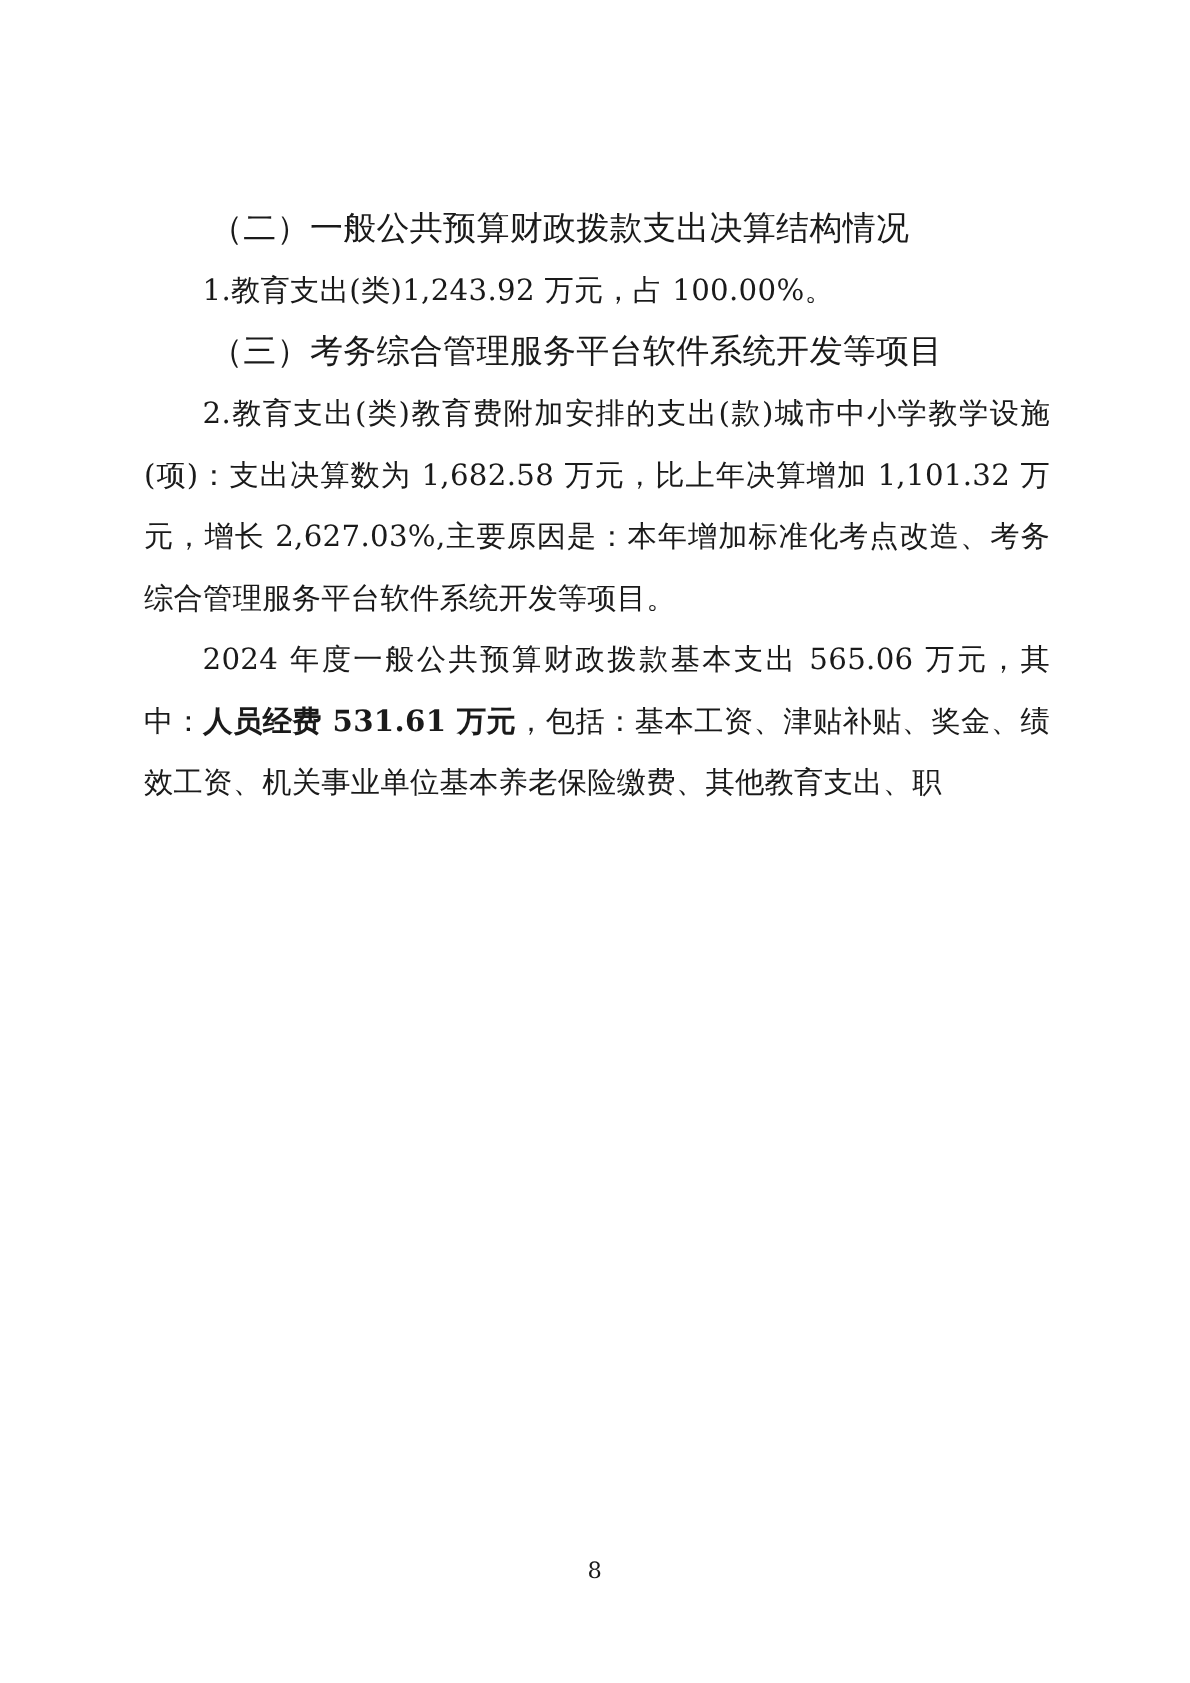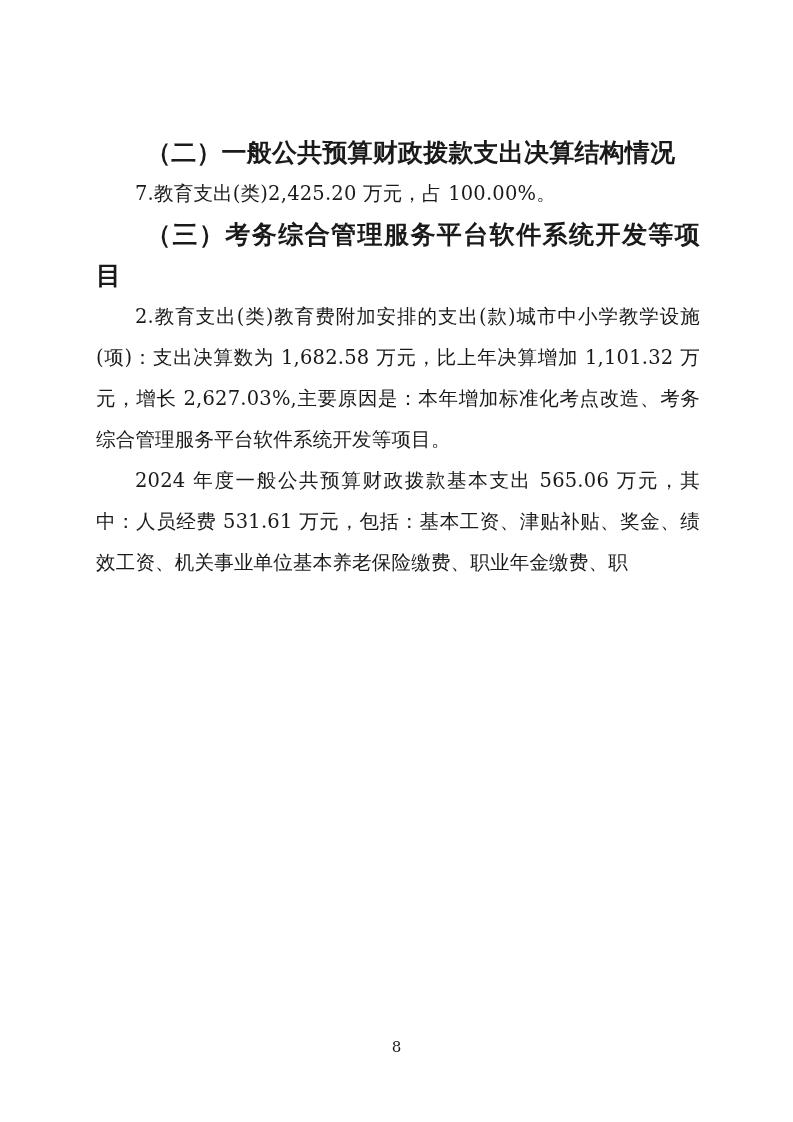--- a/index.html
+++ b/index.html
@@ -25,57 +25,57 @@
   }
   p {
     margin: 0 0 0 0;
     font-size: 19.5px;
     line-height: 41px;
     text-align: justify;
     text-justify: inter-ideograph;
     letter-spacing: 0.2px;
   }
   .heading {
-    font-weight: bold;
+    font-weight: normal;
     text-indent: 2em;
-    font-size: 25px;
+    font-size: 22px;
     line-height: 41px;
     margin: 0;
   }
   .body-para {
     text-indent: 2em;
   }
-  .strong-inline { font-weight: normal; }
+  .strong-inline { font-weight: bold; }
   .page-number {
     position: absolute;
     left: 0;
     right: 0;
     top: 1038px;
     text-align: center;
     font-family: "DejaVu Serif", serif;
     font-size: 15px;
     color: #1a1a1a;
   }
 </style>
 </head>
 <body>
 
 <div class="page">
   <div class="content">
 
     <p class="heading">（二）一般公共预算财政拨款支出决算结构情况</p>
 
-    <p class="body-para">7.教育支出(类)2,425.20 万元，占 100.00%。</p>
+    <p class="body-para">1.教育支出(类)1,243.92 万元，占 100.00%。</p>
 
     <p class="heading">（三）考务综合管理服务平台软件系统开发等项目</p>
 
 
     <p class="body-para">2.教育支出(类)教育费附加安排的支出(款)城市中小学教学设施(项)：支出决算数为 1,682.58 万元，比上年决算增加 1,101.32 万元，增长 2,627.03%,主要原因是：本年增加标准化考点改造、考务综合管理服务平台软件系统开发等项目。</p>
 
 
 
 
-    <p class="body-para"><span>2024 年度一般公共预算财政拨款基本支出 565.06 万元，其中：</span><span class="strong-inline">人员经费 531.61 万元</span><span>，包括：基本工资、津贴补贴、奖金、绩效工资、机关事业单位基本养老保险缴费、职业年金缴费、职</span></p>
+    <p class="body-para"><span>2024 年度一般公共预算财政拨款基本支出 565.06 万元，其中：</span><span class="strong-inline">人员经费 531.61 万元</span><span>，包括：基本工资、津贴补贴、奖金、绩效工资、机关事业单位基本养老保险缴费、其他教育支出、职</span></p>
 
   </div>
 
   <div class="page-number">8</div>
 </div>
 
 </body></html>

